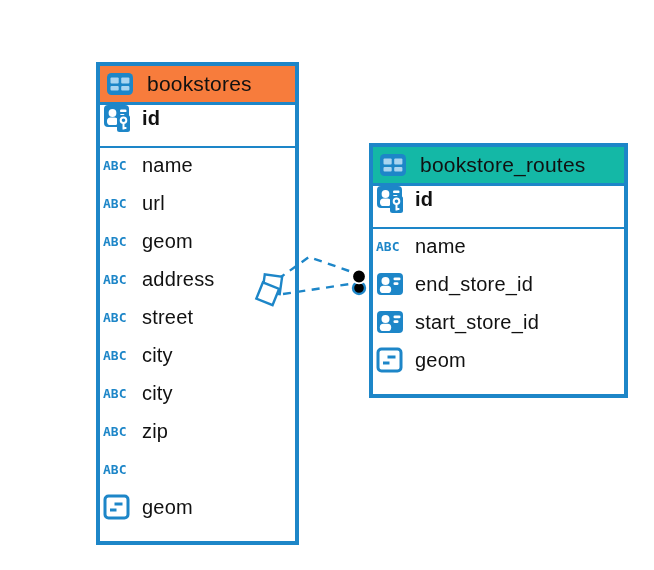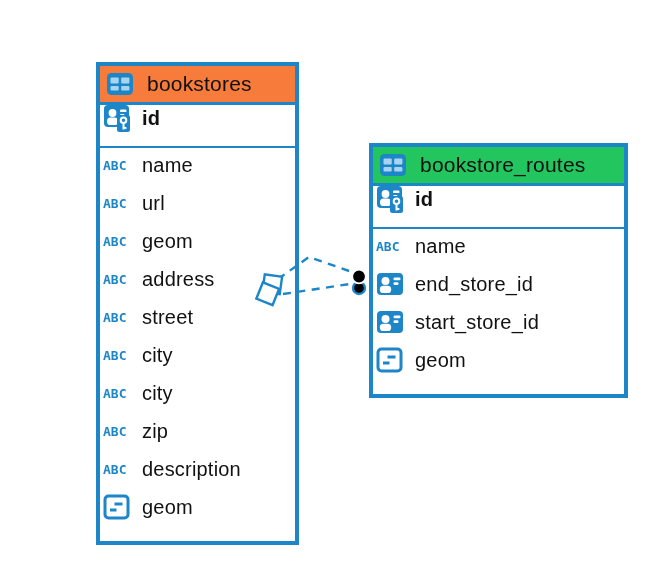--- a/index.html
+++ b/index.html
@@ -157,37 +157,36 @@
         <div class="row">
           <span class="icon">
             <span class="abc">ABC</span>
           </span>
           <span class="label">zip</span>
         </div>
         <div class="row">
           <span class="icon">
             <span class="abc">ABC</span>
           </span>
-          <span class="label">description</span>
         </div>
         <div class="row">
           <span class="icon">
             <svg width="27" height="26" viewBox="0 0 27 26">
               <rect x="2" y="2" width="23" height="22" rx="3.5" fill="#fff" stroke="#1D86C8" stroke-width="3"></rect>
               <line x1="11.5" y1="10" x2="19.5" y2="10" stroke="#1D86C8" stroke-width="3"></line>
               <line x1="7" y1="16" x2="13.5" y2="16" stroke="#1D86C8" stroke-width="3"></line>
             </svg>
           </span>
           <span class="label">geom</span>
         </div>
       </div>
   </div>
 
   <div class="table" style="left:369px;top:143px;width:259px;">
-    <div class="thead" style="background: #22c55e;">
+    <div class="thead" style="background: #14b8a6;">
       <span class="icon">
           <svg width="28" height="24" viewBox="0 0 28 24">
             <rect x="1" y="1" width="26" height="22" rx="4.5" fill="#1D86C8"></rect>
             <rect x="4.5" y="5.5" width="8.2" height="6" rx="1" fill="#A9D4F0"></rect>
             <rect x="15.2" y="5.5" width="8.2" height="6" rx="1" fill="#A9D4F0"></rect>
             <rect x="4.5" y="14" width="8.2" height="4.5" rx="1" fill="#A9D4F0"></rect>
             <rect x="15.2" y="14" width="8.2" height="4.5" rx="1" fill="#A9D4F0"></rect>
           </svg>
         </span>
       <span class="title">bookstore_routes</span>

